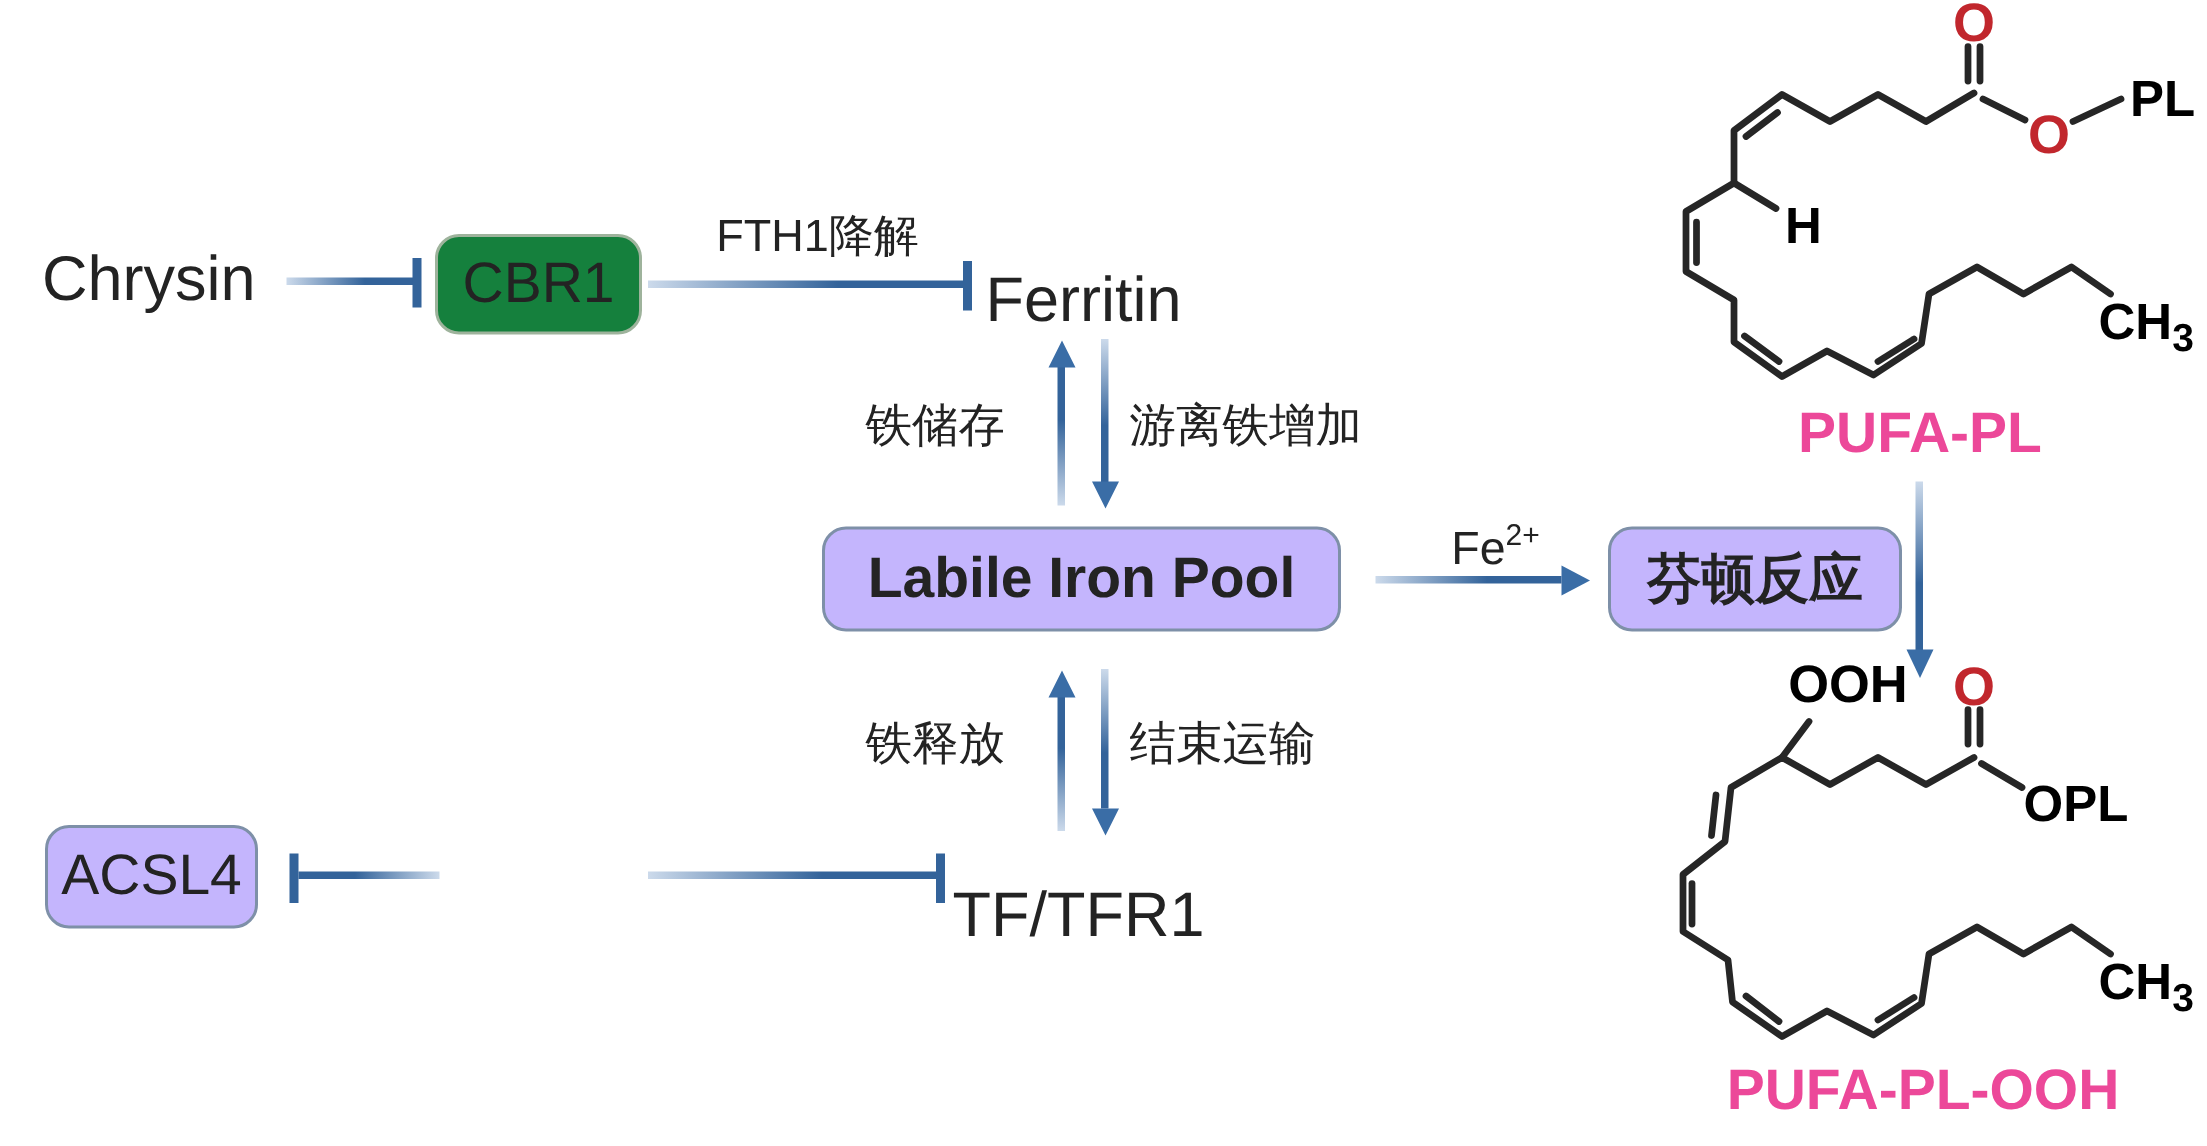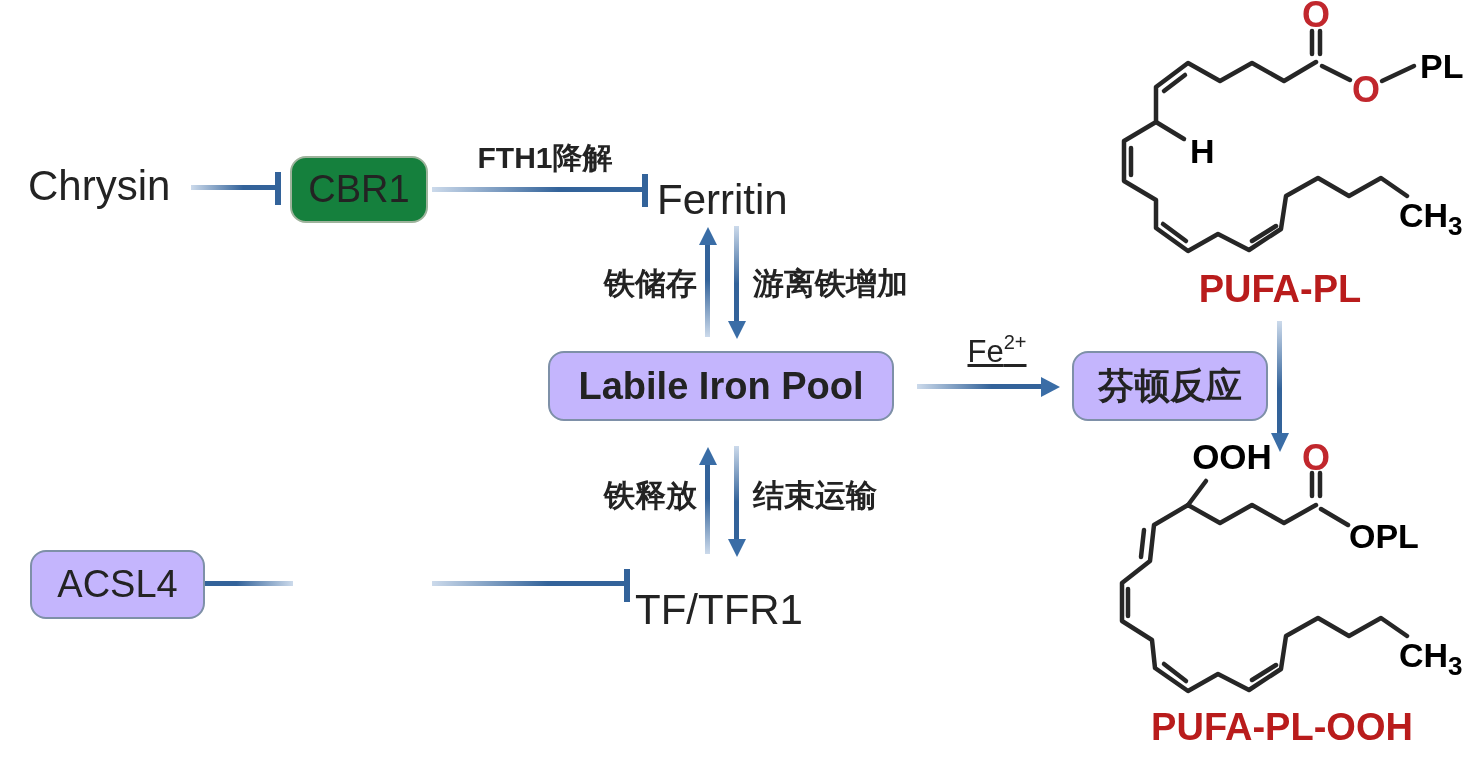--- a/index.html
+++ b/index.html
@@ -3,37 +3,37 @@
 <meta charset="utf-8">
 <style>
   html,body{margin:0;padding:0;background:#ffffff;}
   .canvas{
     position:relative;width:1471px;height:764px;background:#ffffff;overflow:hidden;
     font-family:"Liberation Sans","DejaVu Sans",sans-serif;color:#232323;
   }
   .canvas svg{position:absolute;left:0;top:0;}
   .lbl{position:absolute;white-space:nowrap;line-height:1.1;}
   .big{font-size:42px;font-weight:500;}
-  .cn{font-size:31px;font-weight:700;}
+  .cn{font-size:31px;font-weight:400;}
   .node{
     position:absolute;display:flex;align-items:center;justify-content:center;
     border-radius:16px;border:2.5px solid;box-sizing:border-box;
   }
   .node span{white-space:nowrap;}
   .green{background:#15803d;border-color:#9eb39c;}
   .blue{background:#c4b5fd;border-color:#7e90a8;}
   .nodetext{font-size:38px;font-weight:500;}
   .nodetext-bold{font-size:38px;font-weight:700;}
   .fenton-text{font-size:36px;font-weight:700;}
   .atom{position:absolute;font-size:36px;font-weight:700;white-space:nowrap;}
   .red{color:#c1272d;}
   .chem{position:absolute;font-size:34px;font-weight:600;white-space:nowrap;color:#000000;}
-  .molname{position:absolute;font-size:38px;font-weight:700;white-space:nowrap;color:#b91c1c;}
+  .molname{position:absolute;font-size:38px;font-weight:700;white-space:nowrap;color:#ec4899;}
   .ctr{transform:translateX(-50%);}
-  .right{text-align:right;}
+  .right{}
   sub.s3{font-size:26px;vertical-align:-8px;line-height:0;}
   sup.s2{font-size:20px;vertical-align:13px;line-height:0;}
   .felabel{position:absolute;font-size:31px;font-weight:500;white-space:nowrap;}
 </style>
 </head>
 <body>
 
 <div class="canvas">
 
   <svg width="1471" height="764" viewBox="0 0 1471 764">
@@ -134,30 +134,30 @@
 
   <div class="node green" style="left:290px;top:156px;width:138px;height:67px;">
     <span class="nodetext">CBR1</span>
   </div>
   <div class="node blue" style="left:548px;top:351px;width:346px;height:70px;">
     <span class="nodetext-bold">Labile Iron Pool</span>
   </div>
   <div class="node blue" style="left:1072px;top:351px;width:196px;height:70px;">
     <span class="fenton-text">芬顿反应</span>
   </div>
-  <div class="node blue" style="left:30px;top:550px;width:175px;height:69px;">
+  <div class="node blue" style="left:30px;top:550px;width:142px;height:69px;">
     <span class="nodetext">ACSL4</span>
   </div>
 
   <div class="lbl cn ctr" style="left:545px;top:141px;font-size:30px;">FTH1降解</div>
   <div class="lbl cn right" style="left:577px;top:267px;width:120px;">铁储存</div>
   <div class="lbl cn" style="left:753px;top:267px;">游离铁增加</div>
   <div class="lbl cn right" style="left:577px;top:479px;width:120px;">铁释放</div>
   <div class="lbl cn" style="left:753px;top:479px;">结束运输</div>
-  <div class="felabel ctr" style="left:997px;top:334px;text-decoration:underline;">
+  <div class="felabel ctr" style="left:997px;top:348px;">
     <span>Fe</span><sup class="s2">2+</sup>
   </div>
 
   <div class="atom red ctr" style="left:1316px;top:-6px;">O</div>
   <div class="atom red ctr" style="left:1366px;top:69px;">O</div>
   <div class="chem" style="left:1420px;top:47px;">PL</div>
   <div class="chem" style="left:1190px;top:132px;">H</div>
   <div class="chem" style="left:1399px;top:196px;">
     <span>CH</span><sub class="s3">3</sub>
   </div>

